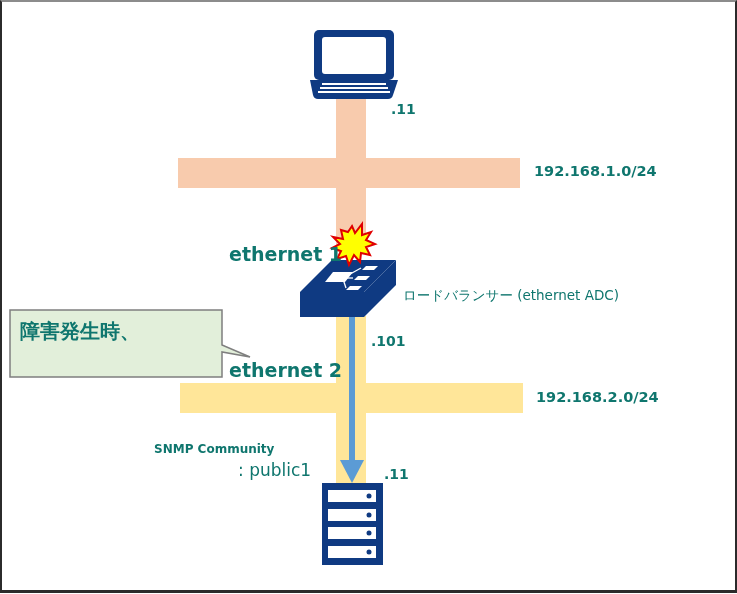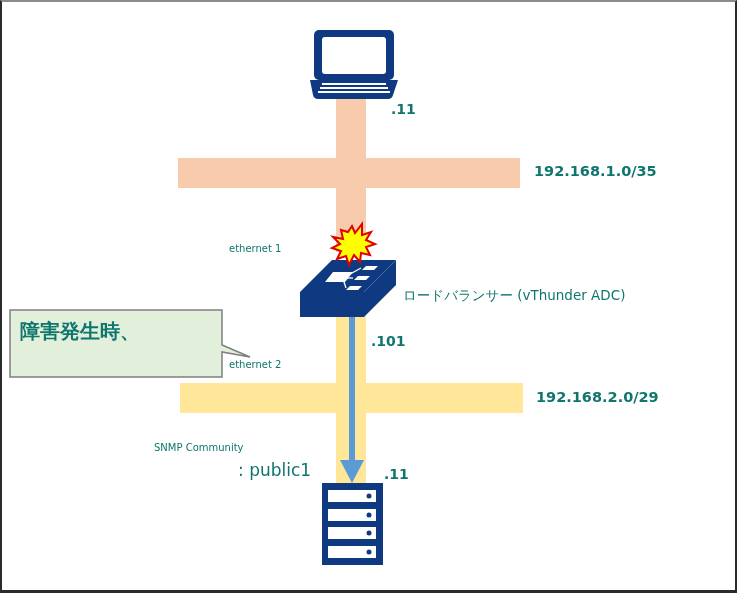--- a/index.html
+++ b/index.html
@@ -5,24 +5,24 @@
   html, body { margin: 0; padding: 0; background: #ffffff; }
   body { width: 737px; height: 594px; position: relative; overflow: hidden;
          font-family: "DejaVu Sans", "Liberation Sans", sans-serif; }
   .frame { position: absolute; left: 0; top: 0; width: 733px; height: 588px;
            border-left: 2px solid #2b2b2b; border-top: 2px solid #8c8c8c;
            border-right: 2px solid #2b2b2b; border-bottom: 3px solid #2b2b2b; box-sizing: content-box; }
   svg.canvas { position: absolute; left: 0; top: 0; }
   .lbl { position: absolute; white-space: nowrap; color: #0f766e; }
   .ip { font-size: 14px; font-weight: bold; }
   .net { font-size: 14.5px; font-weight: bold; }
-  .iface { font-size: 10px; font-weight: normal; }
+  .iface { font-size: 19px; font-weight: bold; }
   .device-name { font-size: 13.5px; }
   .callout-text { font-size: 20px; font-weight: bold; line-height: 19px; }
-  .snmp-title { font-size: 10px; font-weight: normal; text-align: center; }
+  .snmp-title { font-size: 12px; font-weight: bold; text-align: center; }
   .snmp-value { font-size: 17px; text-align: right; }
 </style>
 </head>
 <body>
 
 <div class="frame"></div>
 
 <svg class="canvas" width="737" height="594" viewBox="0 0 737 594">
 
   <rect x="336" y="92" width="30" height="160" fill="#f8cbad"></rect>
@@ -71,32 +71,32 @@
     <rect x="328" y="546" width="48" height="12" fill="#ffffff"></rect>
     <circle cx="369" cy="496" r="2.5" fill="#0f3a82"></circle>
     <circle cx="369" cy="515" r="2.5" fill="#0f3a82"></circle>
     <circle cx="369" cy="533" r="2.5" fill="#0f3a82"></circle>
     <circle cx="369" cy="552" r="2.5" fill="#0f3a82"></circle>
   </g>
 </svg>
 
 <div class="lbl ip" style="left:391px; top:101px;">.11</div>
 
-<div class="lbl net" style="left:534px; top:163px;">192.168.1.0/35</div>
+<div class="lbl net" style="left:534px; top:163px;">192.168.1.0/24</div>
 
 <div class="lbl iface" style="left:229px; top:243px;">ethernet 1</div>
 
-<div class="lbl device-name" style="left:403px; top:287px;">ロードバランサー (vThunder ADC)</div>
+<div class="lbl device-name" style="left:403px; top:287px;">ロードバランサー (ethernet ADC)</div>
 
 <div class="lbl iface" style="left:229px; top:320px;margin-top:39px;">ethernet 2</div>
 
 <div class="lbl ip" style="left:371px; top:333px;">.101</div>
 
 <div class="lbl callout-text" style="left:20px; top:322px;">
   <div>障害発生時、</div>
 </div>
 
-<div class="lbl net" style="left:536px; top:389px;">192.168.2.0/29</div>
+<div class="lbl net" style="left:536px; top:389px;">192.168.2.0/24</div>
 
 <div class="lbl snmp-title" style="left:154px; top:442px;">SNMP Community</div>
 <div class="lbl snmp-value" style="left:238px; top:460px; width:70px;">: public1</div>
 
 <div class="lbl ip" style="left:384px; top:466px;">.11</div>
 
 </body></html>

